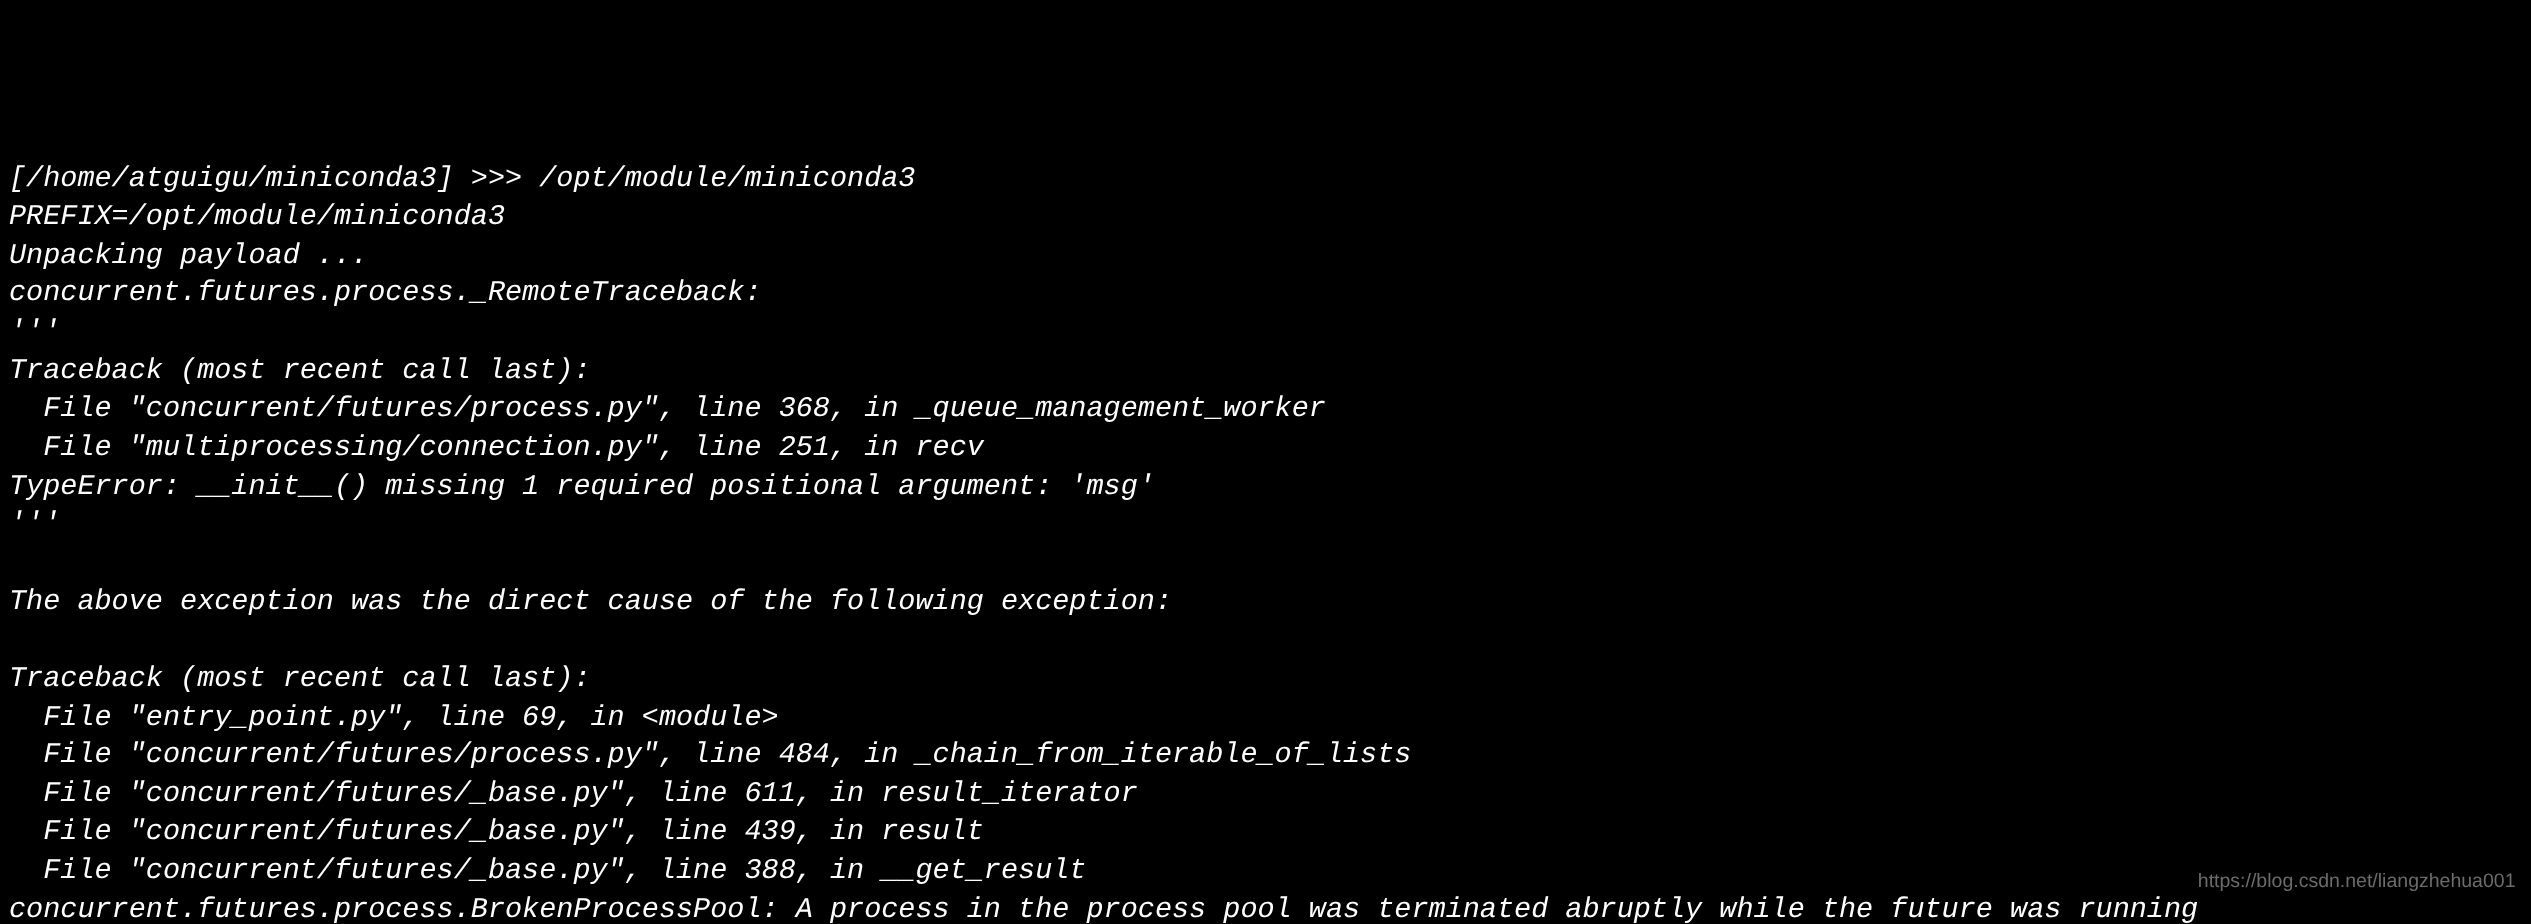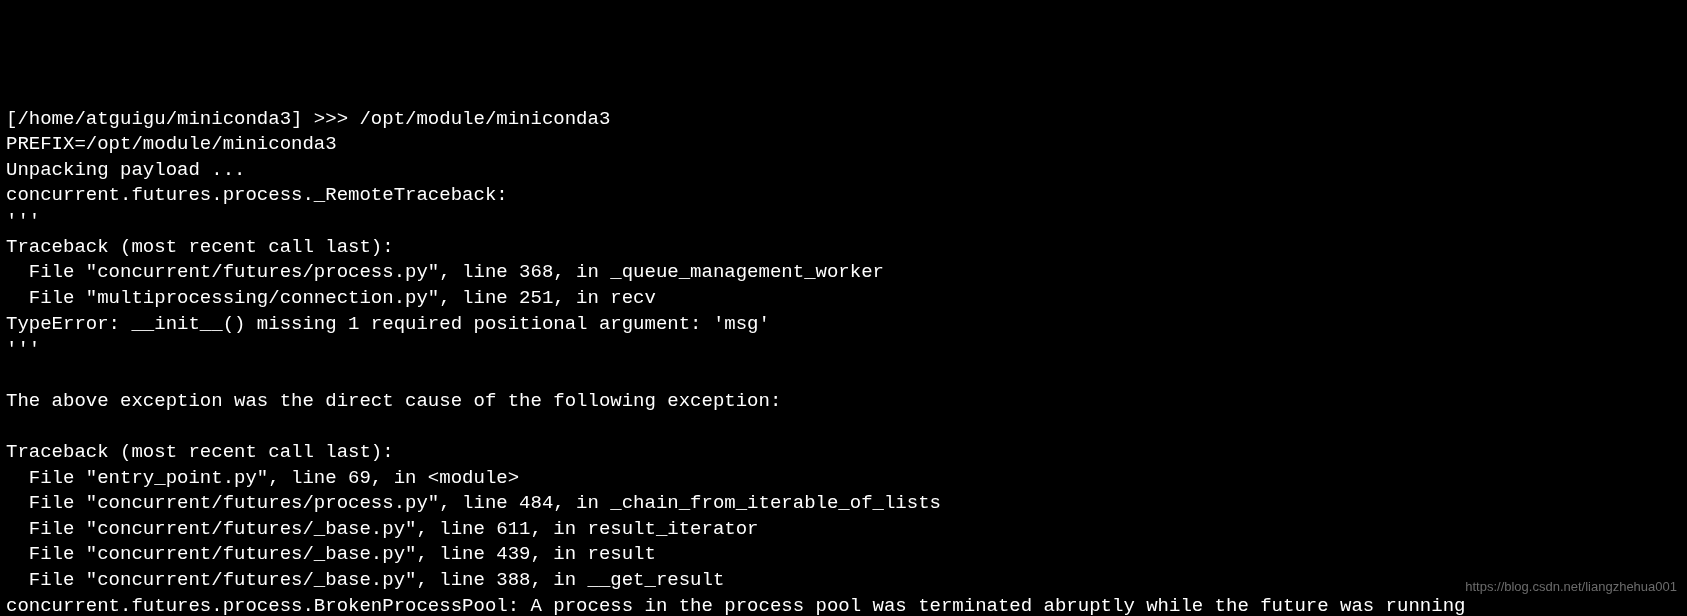--- a/index.html
+++ b/index.html
@@ -15,20 +15,21 @@
       line-height: 1.35;
       padding: 4px 6px;
       width: 1687px;
       height: 616px;
       overflow: hidden;
       position: relative;
       white-space: pre;
     }
     .terminal-line {
       display: block;
+      font-style: italic;
     }
     .watermark {
       position: absolute;
       bottom: 20px;
       right: 10px;
       color: #999999;
       font-size: 13px;
       font-family: Arial, sans-serif;
       opacity: 0.7;
       margin-left: 32px;

